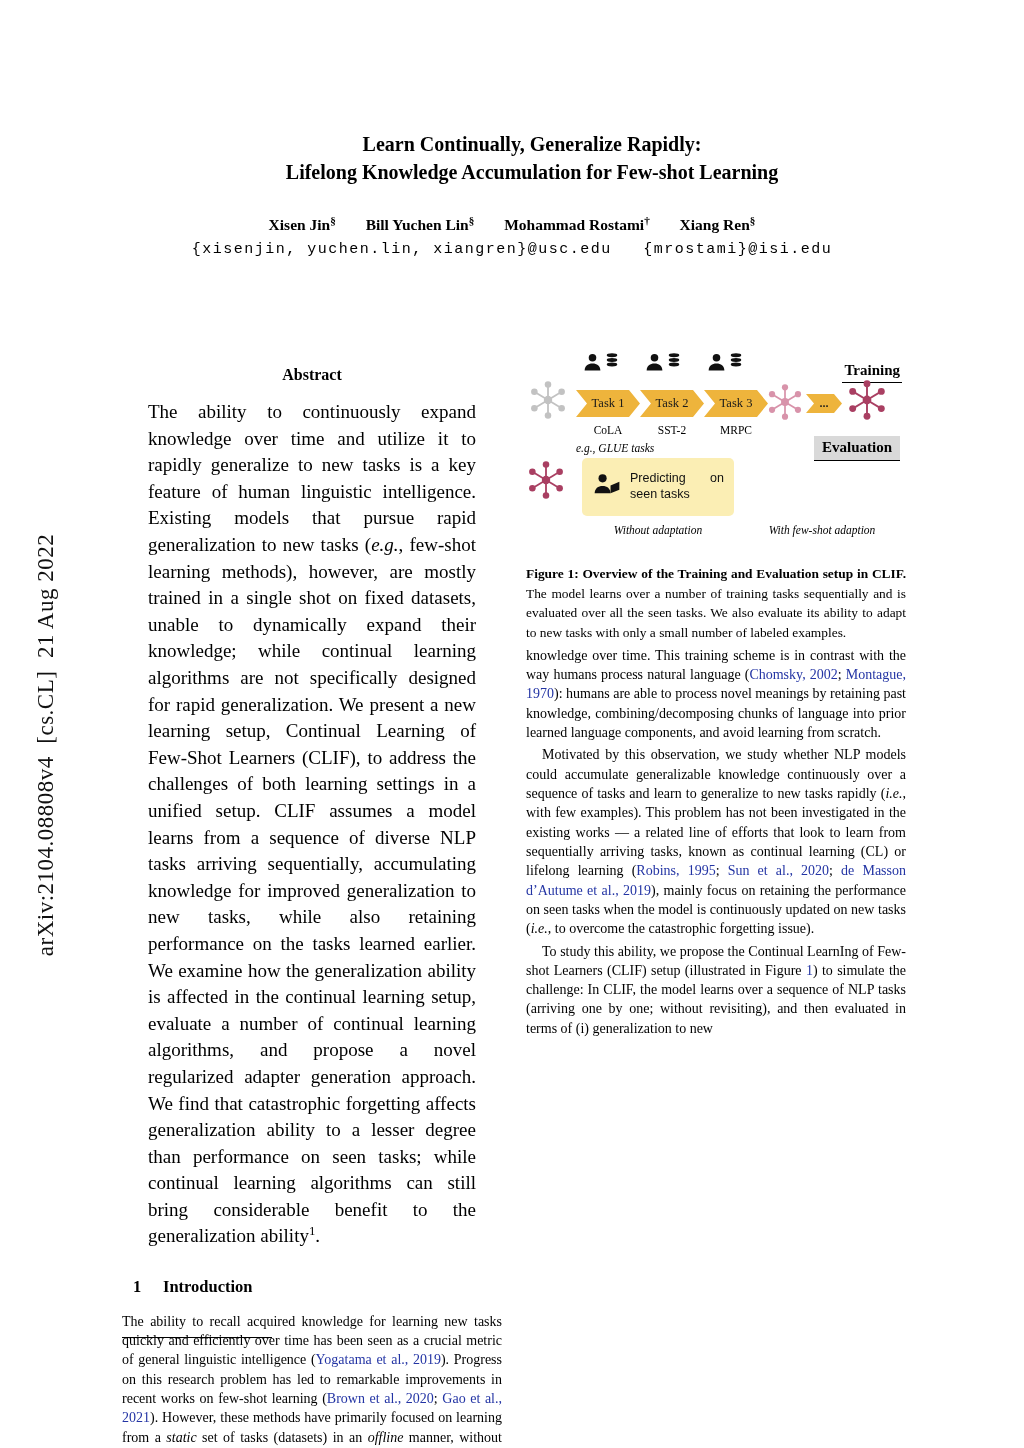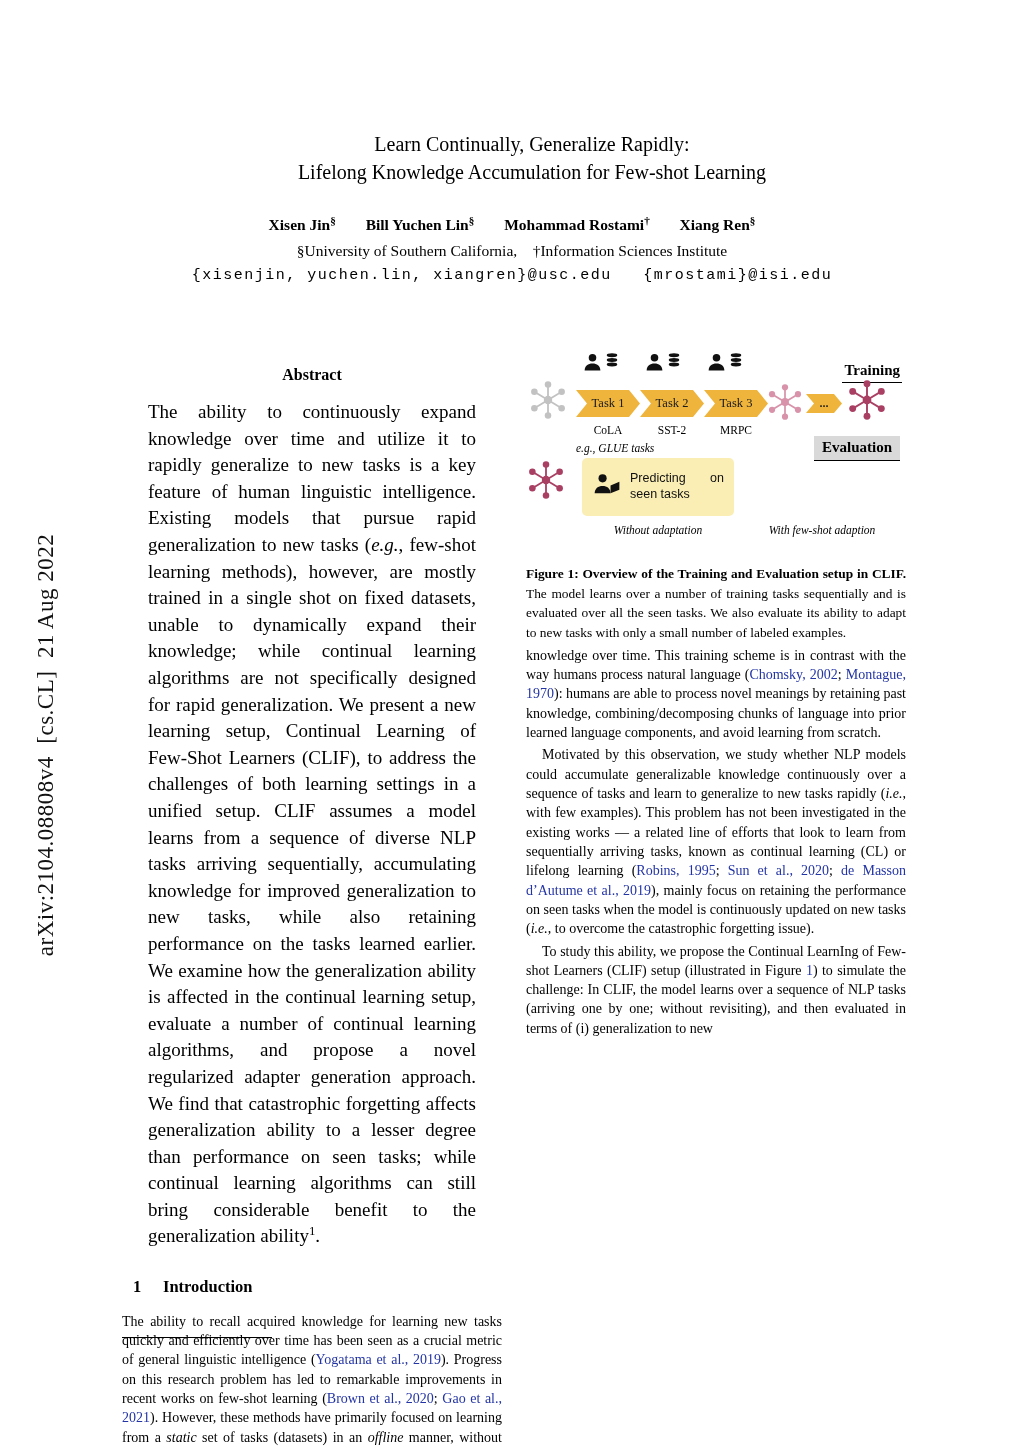--- a/index.html
+++ b/index.html
@@ -11,21 +11,21 @@
 
   
   .arxiv-strip {
     position:absolute; left:46px; top:745px;
     transform:translate(-50%,-50%) rotate(-90deg);
     white-space:pre; font-size:23px; letter-spacing:0.5px; color:#111;
   }
 
   
   .paper-header { position:absolute; top:130px; left:0; width:100%; text-align:center; }
-  .title { font-size:20px; font-weight:normal; line-height:1.4;padding-left:40px; }
+  .title { font-size:20px; font-weight:bold; line-height:1.4;padding-left:40px; }
   .authors { margin-top:28px; font-size:15.5px; font-weight:bold; }
   .author { margin:0 13px; white-space:nowrap; }
   .author sup { font-weight:bold; font-size:0.72em; }
   .affil { margin-top:8px; font-size:15.5px; white-space:pre; }
   .emails { margin-top:7px; font-size:15px; font-family:"Liberation Mono","DejaVu Sans Mono",monospace; white-space:pre; letter-spacing:1.5px; }
 
   
   .col { position:absolute; width:380px; text-align:justify; font-size:14px; line-height:1.38; }
   .col-left  { left:122px; top:352px; height:992px; }
   .col-right { left:526px; top:352px; }
@@ -104,21 +104,20 @@
     <div class="title">
       <span>Learn Continually, Generalize Rapidly:</span><br>
       <span>Lifelong Knowledge Accumulation for Few-shot Learning</span>
     </div>
     <div class="authors">
       <span class="author"><span>Xisen Jin</span><sup>§</sup></span>
       <span class="author"><span>Bill Yuchen Lin</span><sup>§</sup></span>
       <span class="author"><span>Mohammad Rostami</span><sup>†</sup></span>
       <span class="author"><span>Xiang Ren</span><sup>§</sup></span>
     </div>
-    <div class="affil">§University of Southern California,    †Information Sciences Institute</div>
     <div class="emails">{xisenjin, yuchen.lin, xiangren}@usc.edu   {mrostami}@isi.edu</div>
   </div>
 
   <div class="col col-left">
     <div class="abstract-heading">Abstract</div>
     <p class="abstract-text body-par"><span>The ability to continuously expand knowledge over time and utilize it to rapidly generalize to new tasks is a key feature of human linguistic intelligence. Existing models that pursue rapid generalization to new tasks (</span><span class="it">e.g.</span><span>, few-shot learning methods), however, are mostly trained in a single shot on fixed datasets, unable to dynamically expand their knowledge; while continual learning algorithms are not specifically designed for rapid generalization. We present a new learning setup, Continual Learning of Few-Shot Learners (CLIF), to address the challenges of both learning settings in a unified setup. CLIF assumes a model learns from a sequence of diverse NLP tasks arriving sequentially, accumulating knowledge for improved generalization to new tasks, while also retaining performance on the tasks learned earlier. We examine how the generalization ability is affected in the continual learning setup, evaluate a number of continual learning algorithms, and propose a novel regularized adapter generation approach. We find that catastrophic forgetting affects generalization ability to a lesser degree than performance on seen tasks; while continual learning algorithms can still bring considerable benefit to the generalization ability</span><span class="sup">1</span><span>.</span></p>
 
     <div class="section-heading">
       <span class="sec-num">1</span><span>Introduction</span>
     </div>

